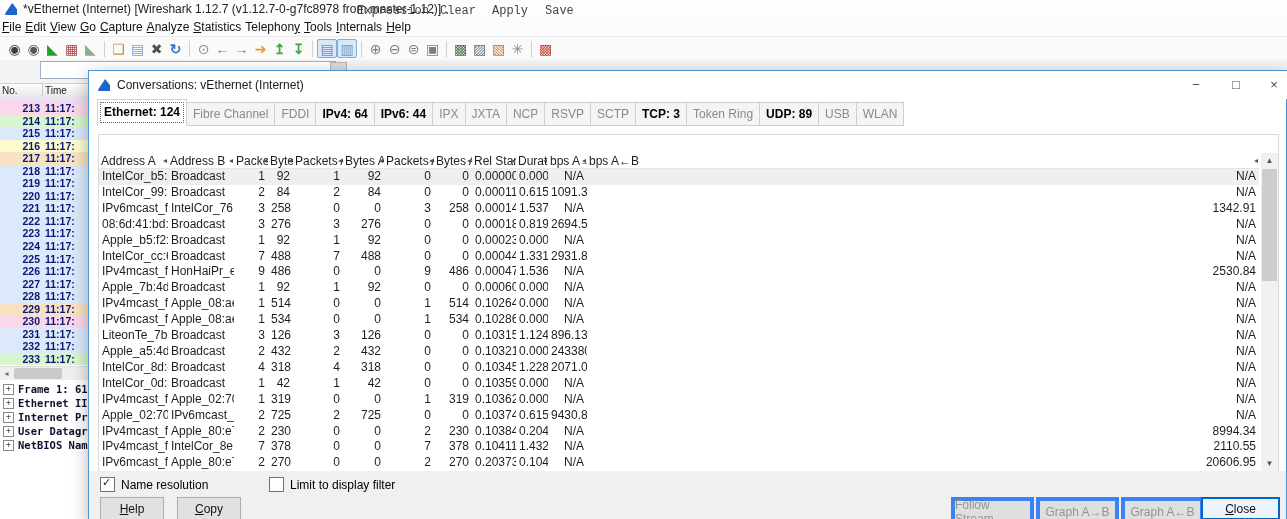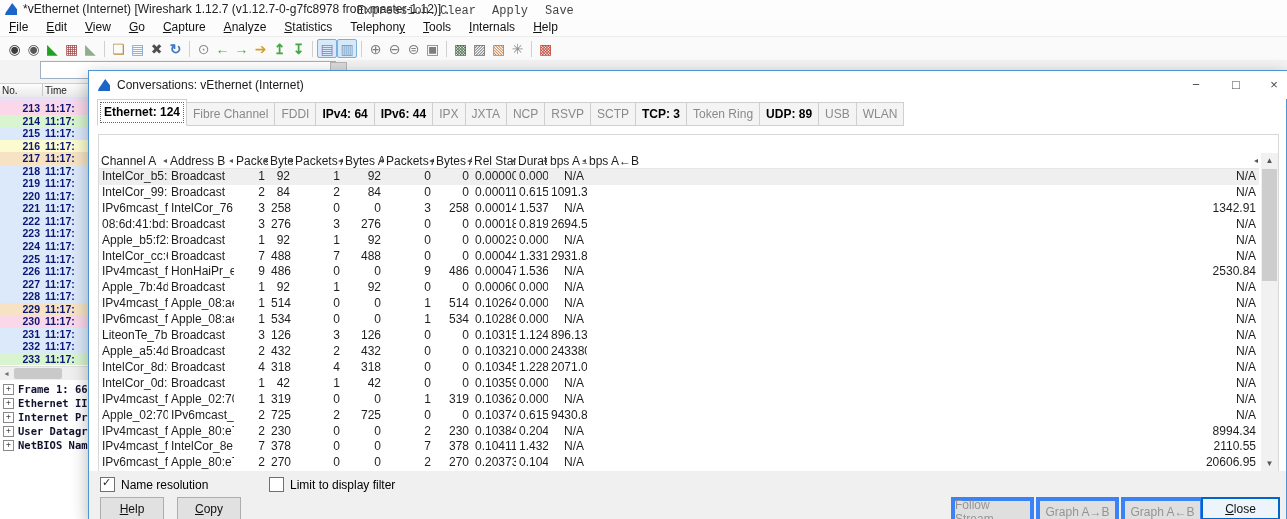--- a/index.html
+++ b/index.html
@@ -7,21 +7,21 @@
          font-family:"Liberation Sans",sans-serif;background:#fff;}
   u{text-decoration:underline;}
 
   
   #titlebar{position:absolute;left:0;top:0;width:100%;height:18px;background:#fdfdfd;
             display:flex;align-items:center;gap:6px;padding-left:5px;font-size:12px;color:#222;}
   .fin{width:12px;height:12px;background:#1b66c9;display:inline-block;
        clip-path:polygon(0 100%,100% 100%,100% 52%,60% 0,28% 48%,6% 80%);}
   #menubar{position:absolute;left:0;top:18px;width:100%;height:18px;background:#fcfcfc;
            display:flex;align-items:center;font-size:12px;color:#111;}
-  .mitem{padding:0 9px;cursor:default;}
+  .mitem{padding:0 2px;cursor:default;}
   #toolbar{position:absolute;left:0;top:36px;width:100%;height:23px;background:#fafafa;
            border-top:1px solid #ececec;border-bottom:1px solid #e0e0e0;
            display:flex;align-items:center;padding-left:5px;}
   .ticon{width:19px;height:18px;display:inline-flex;align-items:center;justify-content:center;
          font-size:14px;line-height:18px;}
   .ticon.b{font-weight:bold;}
   .ticon.hl{background:#d6e9f8;border:1px solid #7ab0dd;border-radius:2px;height:17px;width:18px;}
   .tsep{width:1px;height:16px;background:#d0d0d0;margin:0 4px;}
 
   #filterrow{position:absolute;left:0;top:60px;width:100%;height:23px;background:#f3f3f3;}
@@ -278,21 +278,21 @@
     </div>
 
   <div id="hscroll">
     <span id="hs-arrow">◂</span>
     <span id="hs-thumb"></span>
   </div>
 
   <div id="details">
       <div class="dline">
         <span class="pbox">+</span>
-        <span>Frame 1: 66</span>
+        <span>Frame 1: 61</span>
       </div>
       <div class="dline">
         <span class="pbox">+</span>
         <span>Ethernet II</span>
       </div>
       <div class="dline">
         <span class="pbox">+</span>
         <span>Internet Pr</span>
       </div>
       <div class="dline">
@@ -345,21 +345,21 @@
             <col style="width: 41px;">
             <col style="width: 50px;">
             <col style="width: 38px;">
             <col style="width: 44px;">
             <col style="width: 32px;">
             <col style="width: 39px;">
             <col>
           </colgroup>
         <thead>
             <tr id="thr">
-              <th><span>Channel A</span><span class="sorttri">◂</span></th>
+              <th><span>Address A</span><span class="sorttri">◂</span></th>
               <th><span>Address B</span><span class="sorttri">◂</span></th>
               <th><span>Packets</span><span class="sorttri">◂</span></th>
               <th><span>Bytes</span><span class="sorttri">◂</span></th>
               <th><span>Packets A→B</span><span class="sorttri">◂</span></th>
               <th><span>Bytes A→B</span><span class="sorttri">◂</span></th>
               <th><span>Packets A←B</span><span class="sorttri">◂</span></th>
               <th><span>Bytes A←B</span><span class="sorttri">◂</span></th>
               <th><span>Rel Start</span><span class="sorttri">◂</span></th>
               <th><span>Duration</span><span class="sorttri">◂</span></th>
               <th><span>bps A→B</span><span class="sorttri">◂</span></th>

